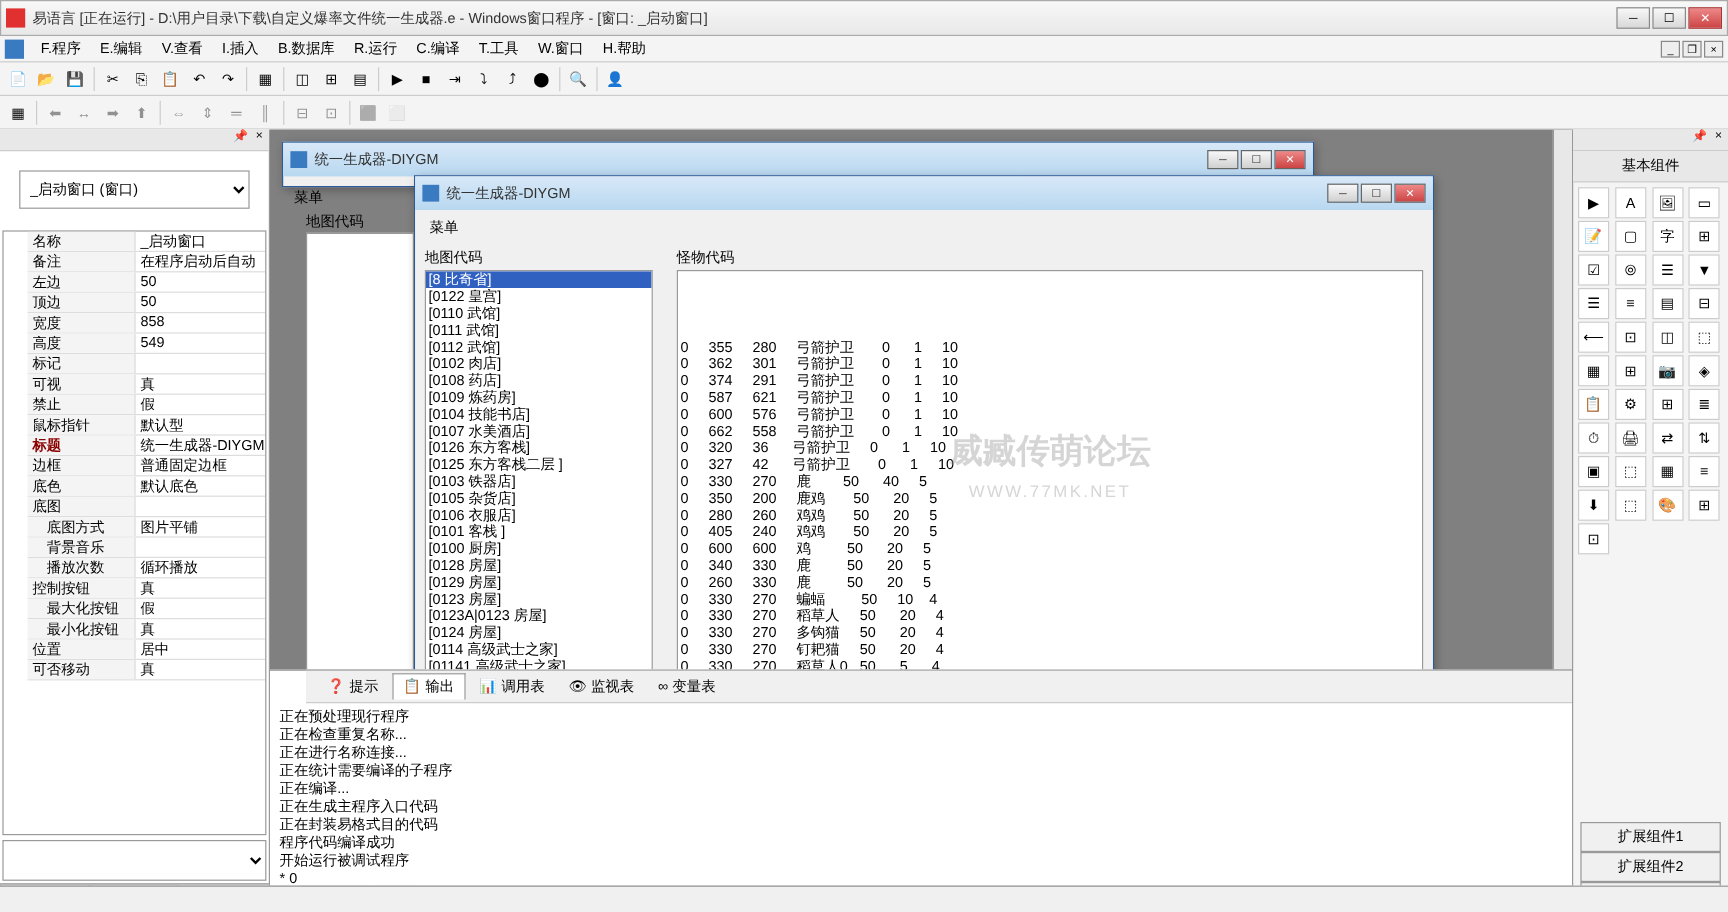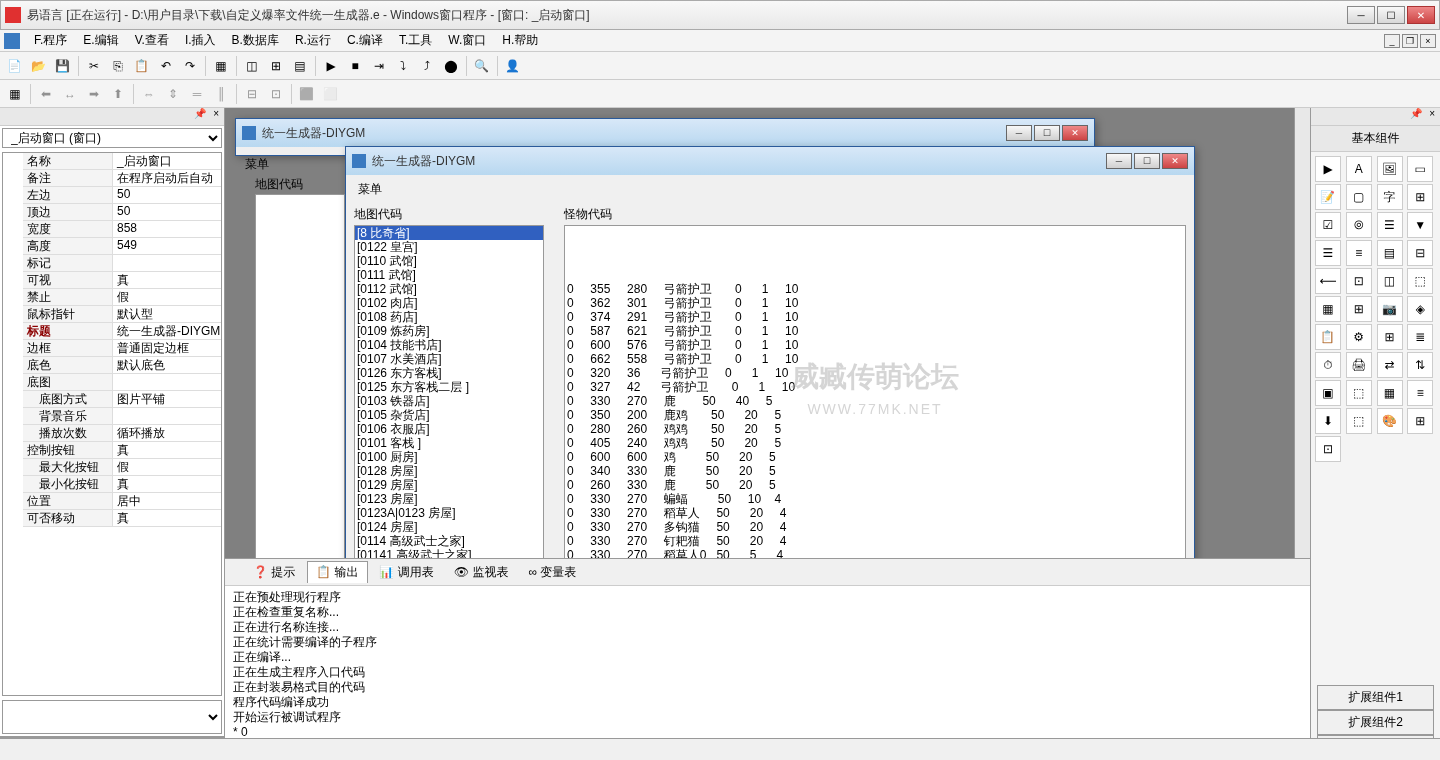--- a/index.html
+++ b/index.html
@@ -19,21 +19,21 @@
 
 .toolbar { height: 28px; background: #f4f4f4; border-bottom: 1px solid #ccc; display: flex; align-items: center; padding: 0 4px; gap: 2px; }
 .tb-btn { width: 22px; height: 22px; border: 1px solid transparent; display: flex; align-items: center; justify-content: center; cursor: pointer; }
 .tb-sep { width: 1px; height: 20px; background: #ccc; margin: 0 2px; }
 
 .main-area { display: flex; height: calc(100vh - 108px); }
 
 .left-panel { width: 225px; background: #fff; border-right: 1px solid #999; display: flex; flex-direction: column; }
 .panel-header { height: 18px; background: #e8e8e8; border-bottom: 1px solid #ccc; display: flex; justify-content: flex-end; padding: 0 2px; }
 .panel-header span { cursor: pointer; padding: 0 3px; font-size: 10px; }
-.combo { margin: 2px; height: 20px; border: 1px solid #999; padding: 0 4px; background: #fff; }
+.combo { margin: 16px; height: 32px; border: 1px solid #999; padding: 0 4px; background: #fff; }
 
 .prop-grid { flex: 1; overflow-y: auto; border: 1px solid #999; margin: 2px; background: #fff; padding-left: 20px; }
 .prop-row { display: flex; height: 17px; border-bottom: 1px solid #ddd; }
 .prop-name { width: 90px; padding: 0 4px; border-right: 1px solid #ddd; background: #f4f4f4; overflow: hidden; white-space: nowrap; }
 .prop-name.indent { padding-left: 16px; }
 .prop-val { flex: 1; padding: 0 4px; overflow: hidden; white-space: nowrap; }
 .prop-row.hlrow .prop-name { color: #8b0000; font-weight: bold; }
 
 .event-combo { margin: 2px; height: 16px; border: 1px solid #999; padding: 16px 4px; background: #fff; }
 .left-tabs { display: flex; border-top: 1px solid #999; }
@@ -68,21 +68,21 @@
 .ctab { padding: 2px 10px; border: 1px solid #999; background: #e8e8e8; cursor: pointer; border-radius: 3px 3px 0 0; }
 .ctab.active { background: #fff; }
 
 .right-panel { width: 130px; background: #f4f4f4; border-left: 1px solid #999; display: flex; flex-direction: column; }
 .rp-title { padding: 4px; text-align: center; border-bottom: 1px solid #ccc; background: #e8e8e8; }
 .tool-grid { display: grid; grid-template-columns: repeat(4, 1fr); gap: 2px; padding: 4px; }
 .tool-btn { width: 26px; height: 26px; border: 1px solid #ccc; background: #fff; display: flex; align-items: center; justify-content: center; cursor: pointer; }
 .rp-btn { margin: 0 6px; padding: 3px; border: 1px solid #999; background: #f0f0f0; text-align: center; cursor: pointer; }
 
 .bottom-panel { height: 180px; border-top: 1px solid #999; background: #fff; display: flex; flex-direction: column; position: absolute; bottom: 22px; left: 0; right: 0; }
-.bottom-tabs { display: flex; border-bottom: 1px solid #ccc; background: #f0f0f0; padding: 2px 20px; gap: 4px; }
+.bottom-tabs { display: flex; border-bottom: 1px solid #ccc; background: #f0f0f0; padding: 2px 10px; gap: 4px; margin-left: 30px; }
 .btab { padding: 2px 8px; cursor: pointer; display: flex; align-items: center; gap: 3px; }
 .btab.active { background: #fff; border: 1px solid #999; border-bottom: none; }
 .output { flex: 1; padding: 4px 8px; font-family: "SimSun", monospace; line-height: 15px; overflow-y: auto; }
 
 .status-bar { height: 22px; background: #f0f0f0; border-top: 1px solid #999; position: absolute; bottom: 0; left: 0; right: 0; }
 </style>
 </head>
 <body>
 
 <div class="title-bar">

